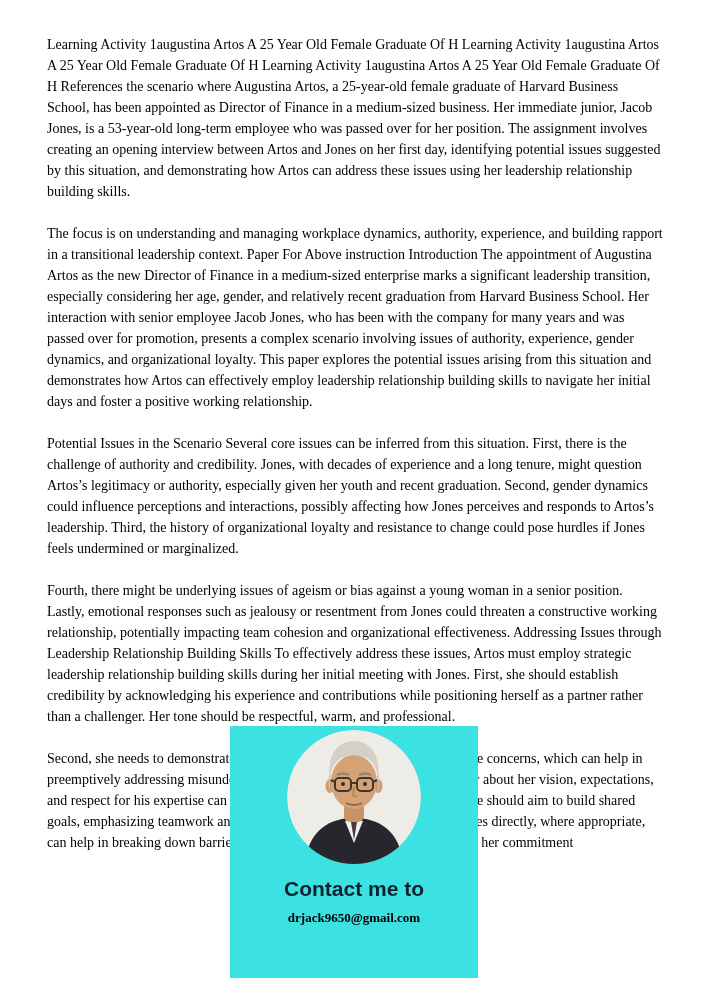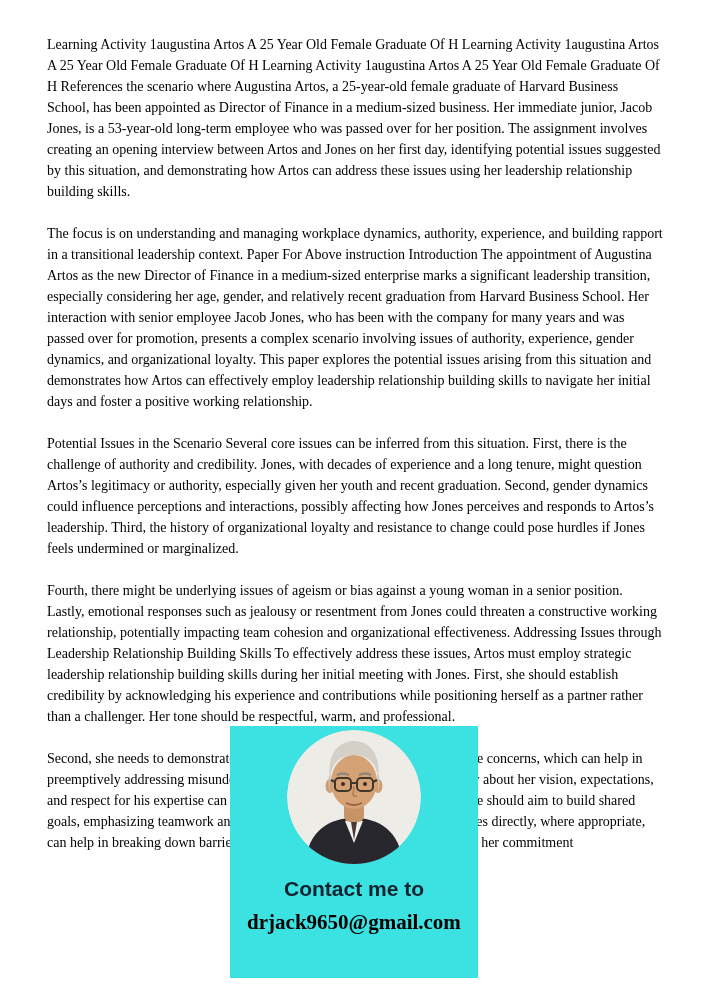--- a/index.html
+++ b/index.html
@@ -25,21 +25,21 @@
   }
   .photo svg { display:block; width:134px; height:134px; }
   .contact-text {
     margin-top:10px; text-align:center;
     font-family:"Liberation Sans", sans-serif; font-weight:700;
     font-size:21px; line-height:29px; color:#0e2230;
   }
   .email {
     margin-top:7px; text-align:center;
     font-family:"Liberation Serif", serif; font-weight:700;
-    font-size:21px; color:#000;
+    font-size:13px; color:#000;
   }
 </style>
 </head>
 <body>
 
 <div class="page">
 
   <div class="doc">
     <p>Learning Activity 1augustina Artos A 25 Year Old Female Graduate Of H Learning Activity 1augustina Artos A 25 Year Old Female Graduate Of H Learning Activity 1augustina Artos A 25 Year Old Female Graduate Of H References the scenario where Augustina Artos, a 25-year-old female graduate of Harvard Business School, has been appointed as Director of Finance in a medium-sized business. Her immediate junior, Jacob Jones, is a 53-year-old long-term employee who was passed over for her position. The assignment involves creating an opening interview between Artos and Jones on her first day, identifying potential issues suggested by this situation, and demonstrating how Artos can address these issues using her leadership relationship building skills.</p>
     <p>The focus is on understanding and managing workplace dynamics, authority, experience, and building rapport in a transitional leadership context. Paper For Above instruction Introduction The appointment of Augustina Artos as the new Director of Finance in a medium-sized enterprise marks a significant leadership transition, especially considering her age, gender, and relatively recent graduation from Harvard Business School. Her interaction with senior employee Jacob Jones, who has been with the company for many years and was passed over for promotion, presents a complex scenario involving issues of authority, experience, gender dynamics, and organizational loyalty. This paper explores the potential issues arising from this situation and demonstrates how Artos can effectively employ leadership relationship building skills to navigate her initial days and foster a positive working relationship.</p>

